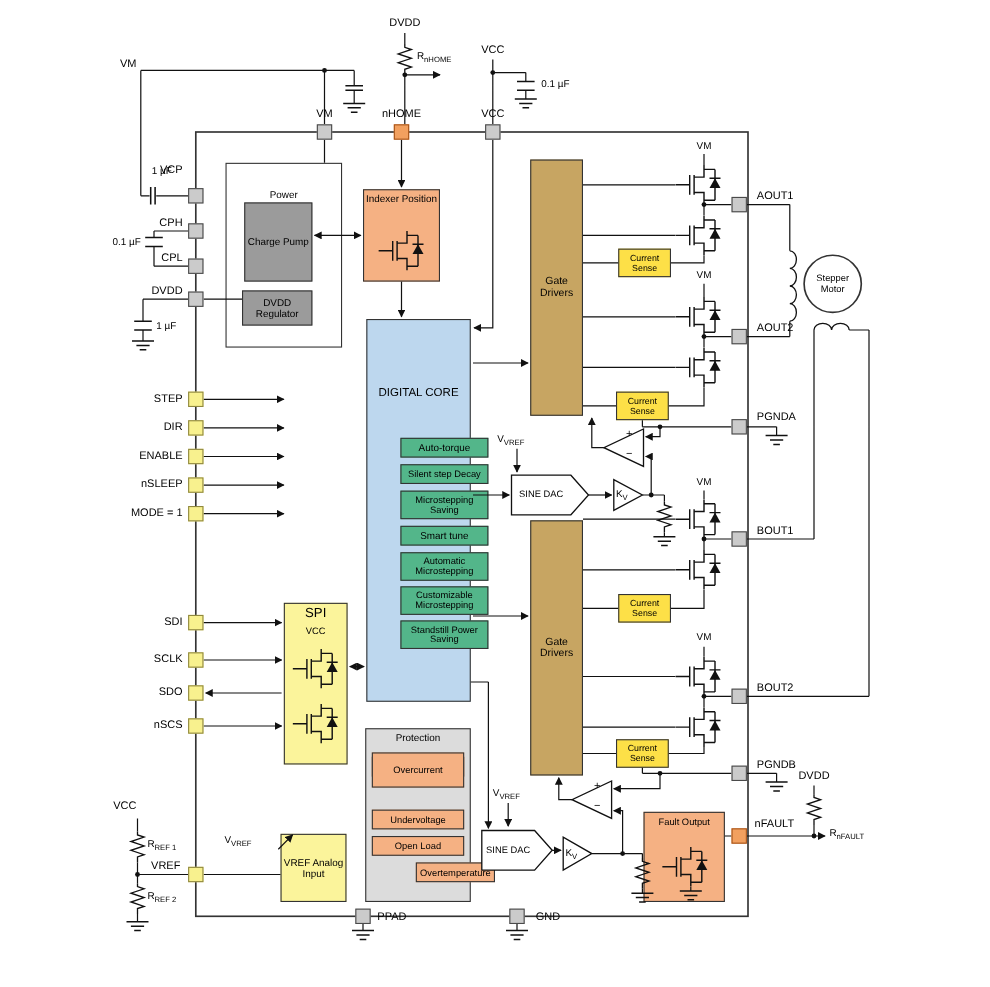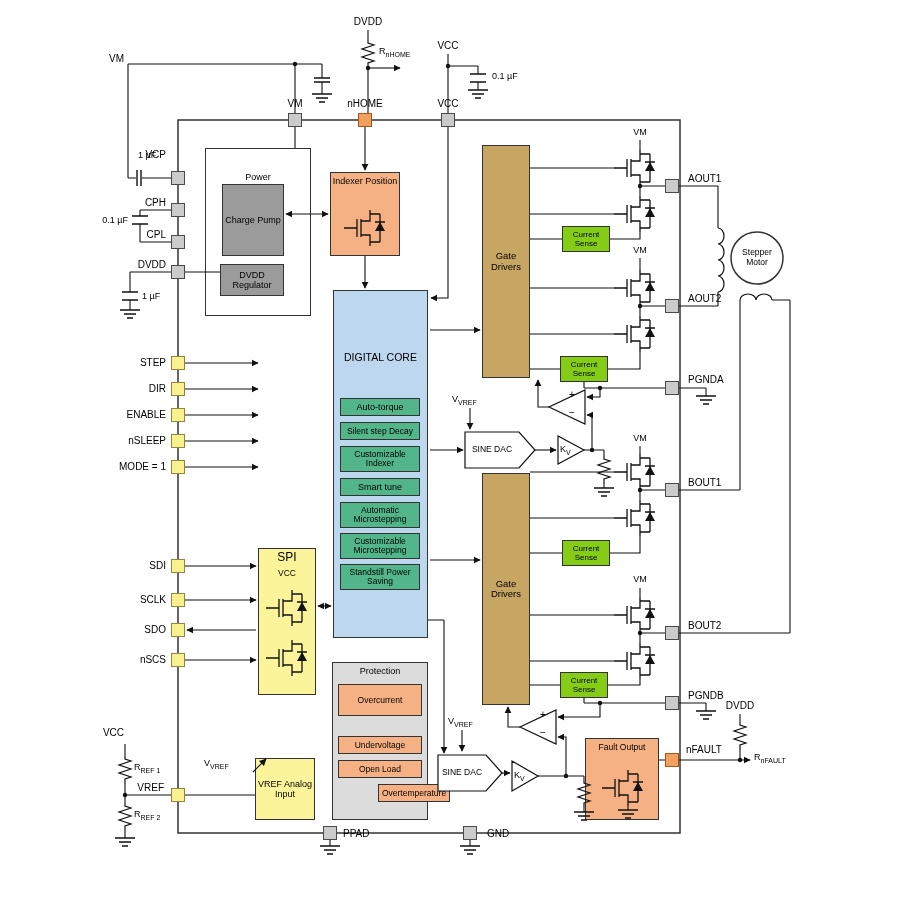--- a/index.html
+++ b/index.html
@@ -18,45 +18,45 @@
   .lbl{position:absolute;z-index:4;font-size:10px;line-height:11px;white-space:nowrap;}
   .lbl.c{text-align:center;}
   .lbl.r{text-align:right;}
   .lbl.s9{font-size:9px;}
   .lbl.s85{font-size:8.5px;line-height:9.5px;white-space:normal;}
   sub{font-size:7px;line-height:0;}
   .gray{background:#9b9b9b;}
   .yellow{background:#fbf49b;}
   .orange{background:#f5b183;}
   .blue{background:#bdd7ee;}
-  .green{background:#53b68a;}
+  .green{background:#53b68a;margin-left:24px;}
   .tan{background:#c7a562;}
   .lgray{background:#dcdcdc;}
-  .csyellow{background:#84cc16;}
+  .csyellow{background:#fde047;}
 </style>
 </head>
 <body>
 
 <div class="canvas">
 
   <div class="outline" style="left:205px;top:148px;width:106px;height:168px;"></div>
   <div class="lbl c s9" style="left:205px;top:152px;width:106px;margin-top:20px;">Power</div>
 
   <div class="blk gray" style="left:222px;top:184px;width:62px;height:72px;">Charge Pump</div>
   <div class="blk gray" style="left:220px;top:264px;width:64px;height:32px;">DVDD Regulator</div>
 
   <div class="blk orange topalign" style="left:330px;top:172px;width:70px;height:84px;">Indexer Position</div>
 
 
   <div class="blk blue" style="left:333px;top:290px;width:95px;height:348px;"></div>
   <div class="lbl c" style="left:340px;top:352px;width:81px;font-size:10.5px;white-space:normal;">DIGITAL CORE</div>
 
   <div class="blk green" style="left:340px;top:398px;width:80px;height:18px;">Auto-torque</div>
   <div class="blk green" style="left:340px;top:422px;width:80px;height:18px;font-size:8.5px;">Silent step Decay</div>
-  <div class="blk green" style="left:340px;top:446px;width:80px;height:26px;font-size:8.5px;line-height:9.5px;">Customizable Indexer</div>
+  <div class="blk green" style="left:340px;top:446px;width:80px;height:26px;font-size:8.5px;line-height:9.5px;">Microstepping Saving</div>
   <div class="blk green" style="left:340px;top:478px;width:80px;height:18px;">Smart tune</div>
   <div class="blk green" style="left:340px;top:502px;width:80px;height:26px;font-size:8.5px;line-height:9.5px;">Automatic Microstepping</div>
   <div class="blk green" style="left:340px;top:533px;width:80px;height:26px;font-size:8.5px;line-height:9.5px;">Customizable Microstepping</div>
   <div class="blk green" style="left:340px;top:564px;width:80px;height:26px;font-size:8.5px;line-height:9.5px;">Standstill Power Saving</div>
 
   <div class="blk yellow" style="left:258px;top:548px;width:58px;height:147px;"></div>
   <div class="lbl c" style="left:258px;top:552px;width:58px;font-size:12px;">SPI</div>
   <div class="lbl c" style="left:258px;top:568px;width:58px;font-size:8.5px;">VCC</div>
 
   <div class="blk lgray" style="left:332px;top:662px;width:96px;height:158px;"></div>

